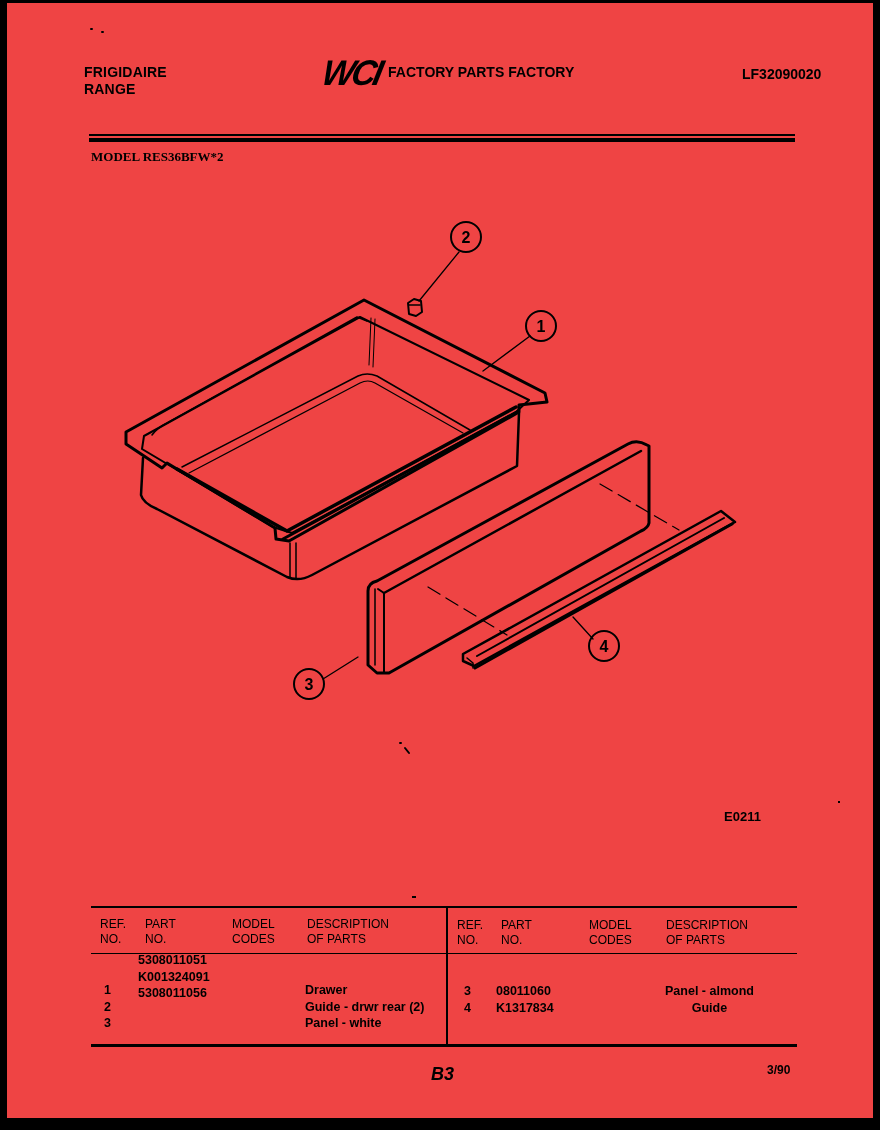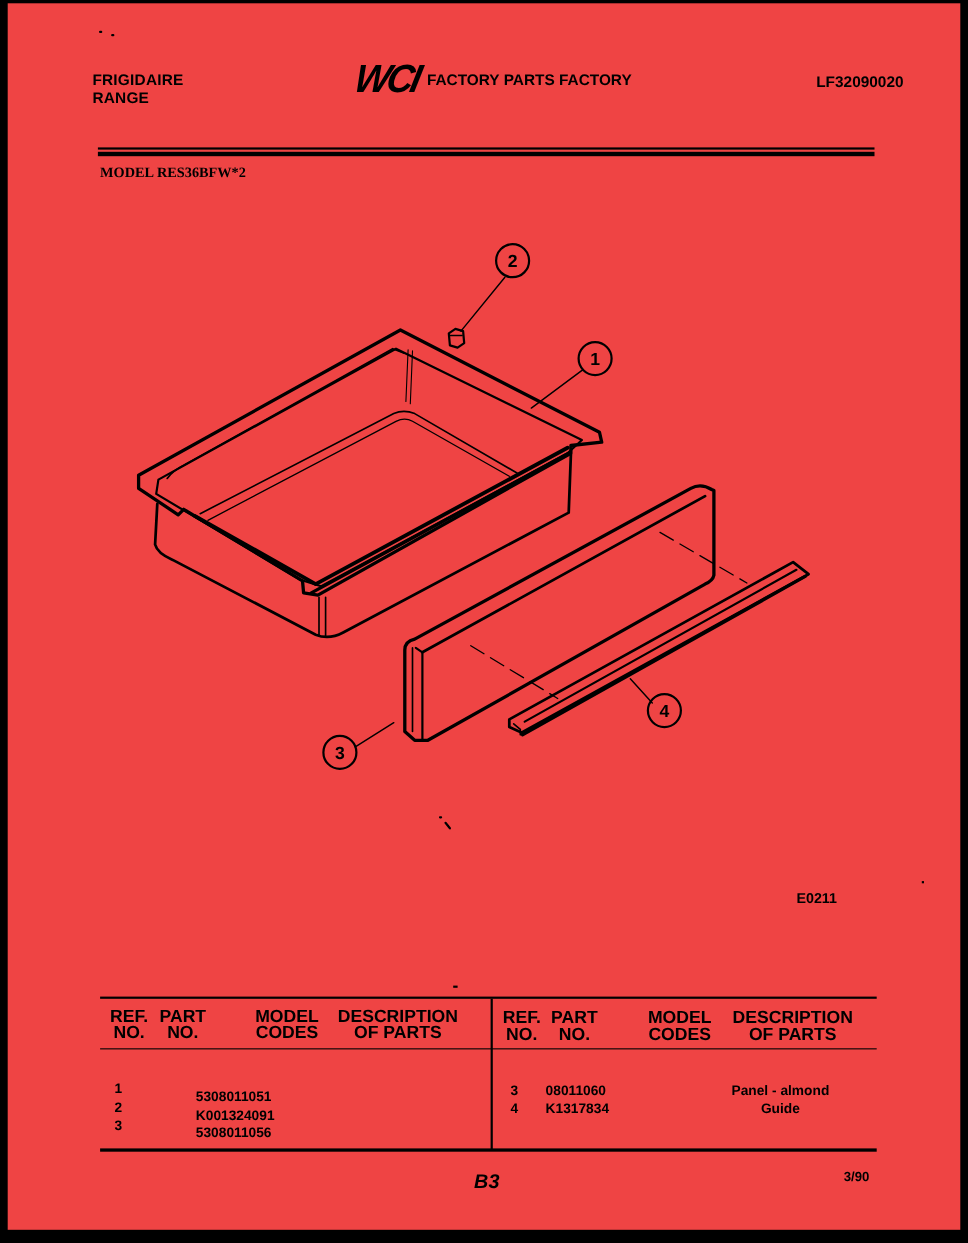--- a/index.html
+++ b/index.html
@@ -26,21 +26,21 @@
     .rule-thick { left: 82px; top: 135px; width: 706px; height: 4px; background: #000; }
     .model { left: 84px; top: 146px; font-weight: 700; font-size: 13px; font-family: Liberation Serif, serif; }
 
     .diagram { left: 0; top: 0; width: 859px; height: 860px; }
     .figure-code { left: 696px; top: 806px; font-size: 13px; font-weight: 700; margin-left: 21px; }
 
     .table-top { left: 84px; top: 903px; width: 706px; height: 2px; background: #000; }
     .table-mid { left: 84px; top: 950px; width: 706px; height: 1px; background: #000; }
     .table-bot { left: 84px; top: 1041px; width: 706px; height: 3px; background: #000; }
     .table-div { left: 439px; top: 905px; width: 2px; height: 138px; background: #000; }
-    .th { font-weight: 700; font-size: 16px; line-height: 15px; text-align: center; }
+    .th { font-weight: 400; font-size: 12px; line-height: 15px; }
     .td { font-weight: 700; font-size: 12.5px; line-height: 16.5px; }
 
     .page-code { left: 424px; top: 1061px; font-weight: 900; font-style: italic; font-size: 18px; }
     .date { left: 760px; top: 1060px; font-weight: 700; font-size: 12px; }
     .speck { position: absolute; background: #000; }
   </style>
 </head>
 <body>
 
 <div class="page">
@@ -175,25 +175,30 @@
   <div class="abs th" style="left:659px; top:915px;">
     <div>DESCRIPTION</div>
     <div>OF PARTS</div>
   </div>
 
   <div class="abs td" style="left:97px; top:979px;">
     <div>1</div>
     <div>2</div>
     <div>3</div>
   </div>
-  <div class="abs td" style="left:131px; top:986px;margin-left:40px;">
+  <div class="abs td" style="left:131px; top:949px;">
     <div>5308011051</div>
     <div>K001324091</div>
     <div>5308011056</div>
   </div>
+  <div class="abs td" style="left:298px; top:979px;">
+    <div>Drawer</div>
+    <div>Guide - drwr rear (2)</div>
+    <div>Panel - white</div>
+  </div>
 
   <div class="abs td" style="left:457px; top:980px;">
     <div>3</div>
     <div>4</div>
   </div>
   <div class="abs td" style="left:489px; top:980px;">
     <div>08011060</div>
     <div>K1317834</div>
   </div>
   <div class="abs td" style="left:658px; top:980px;text-align:center;">

